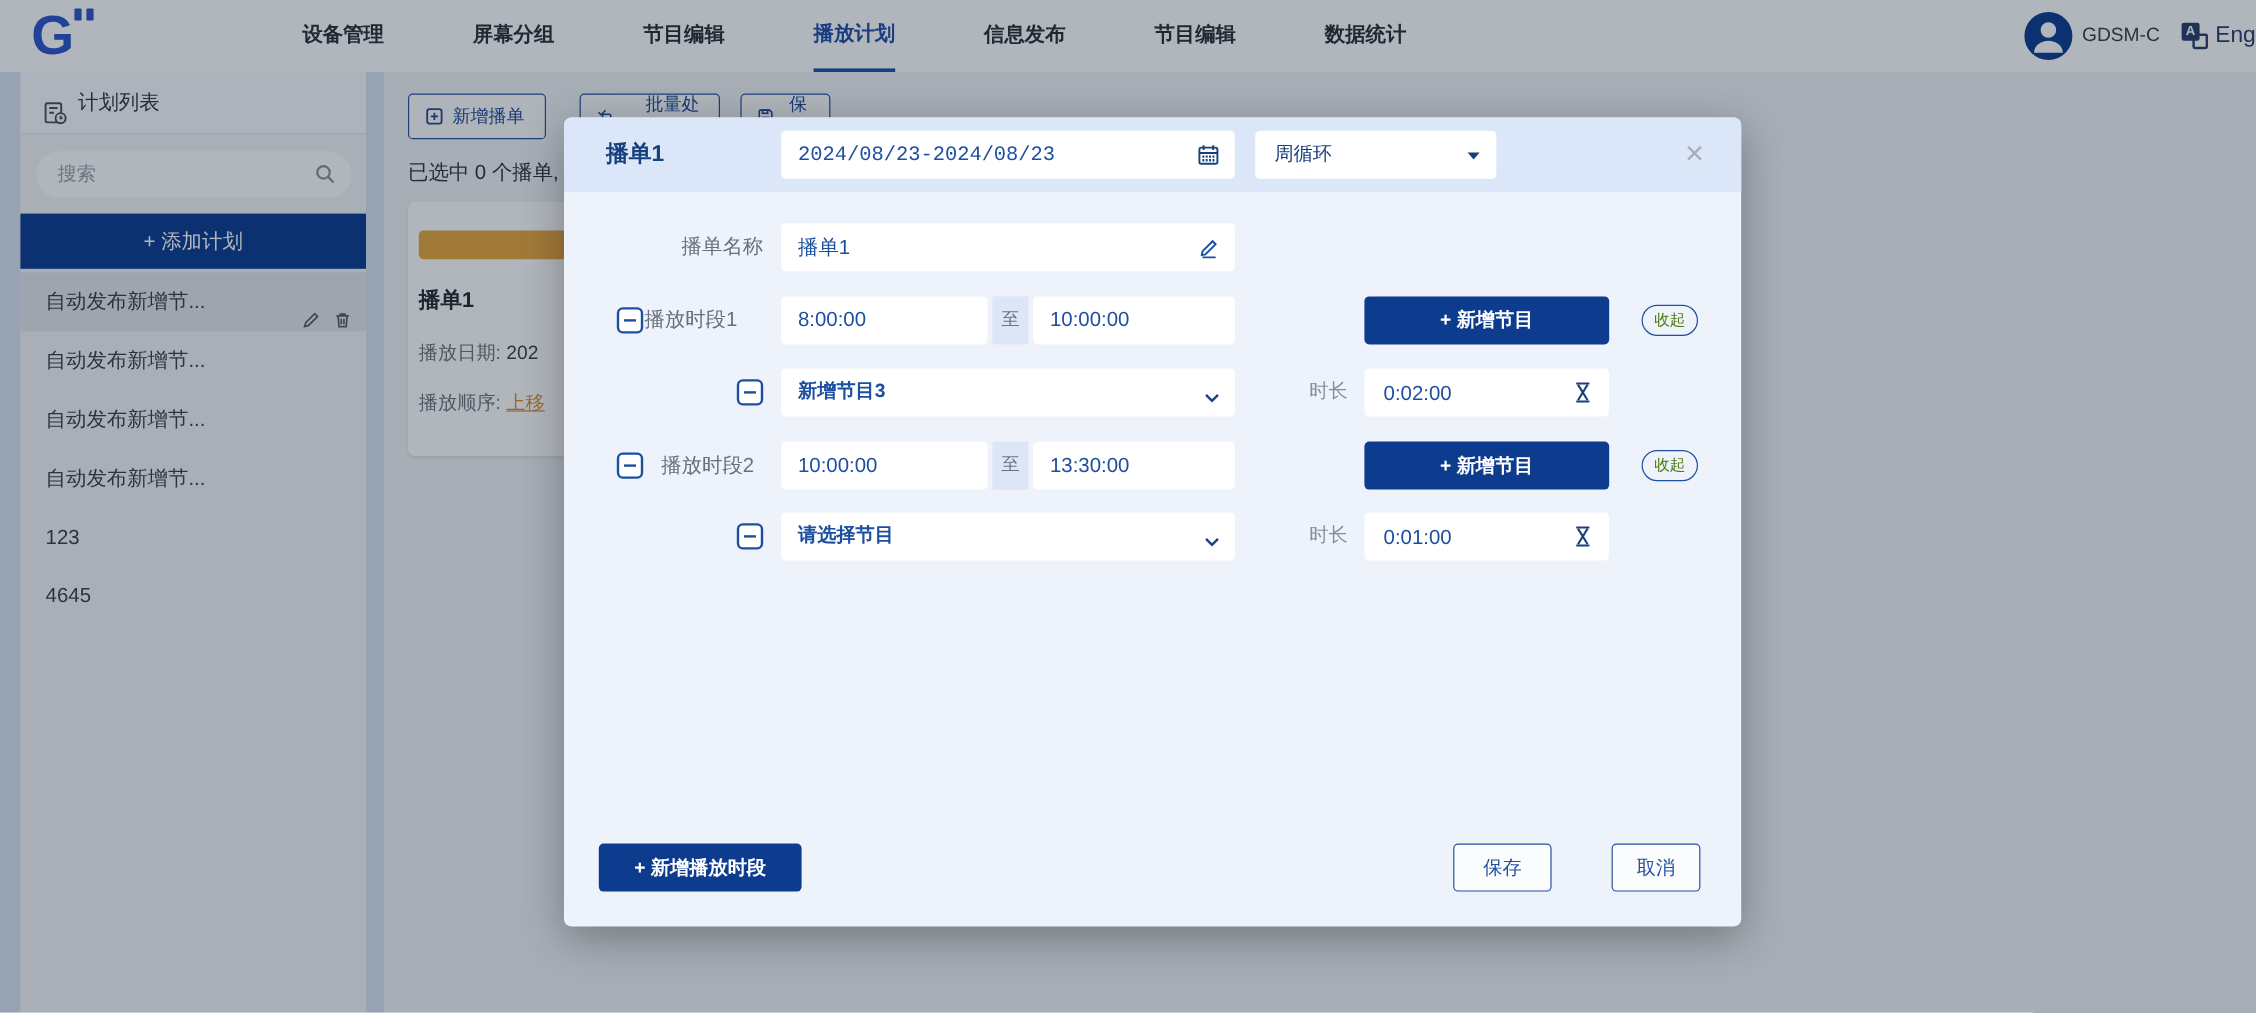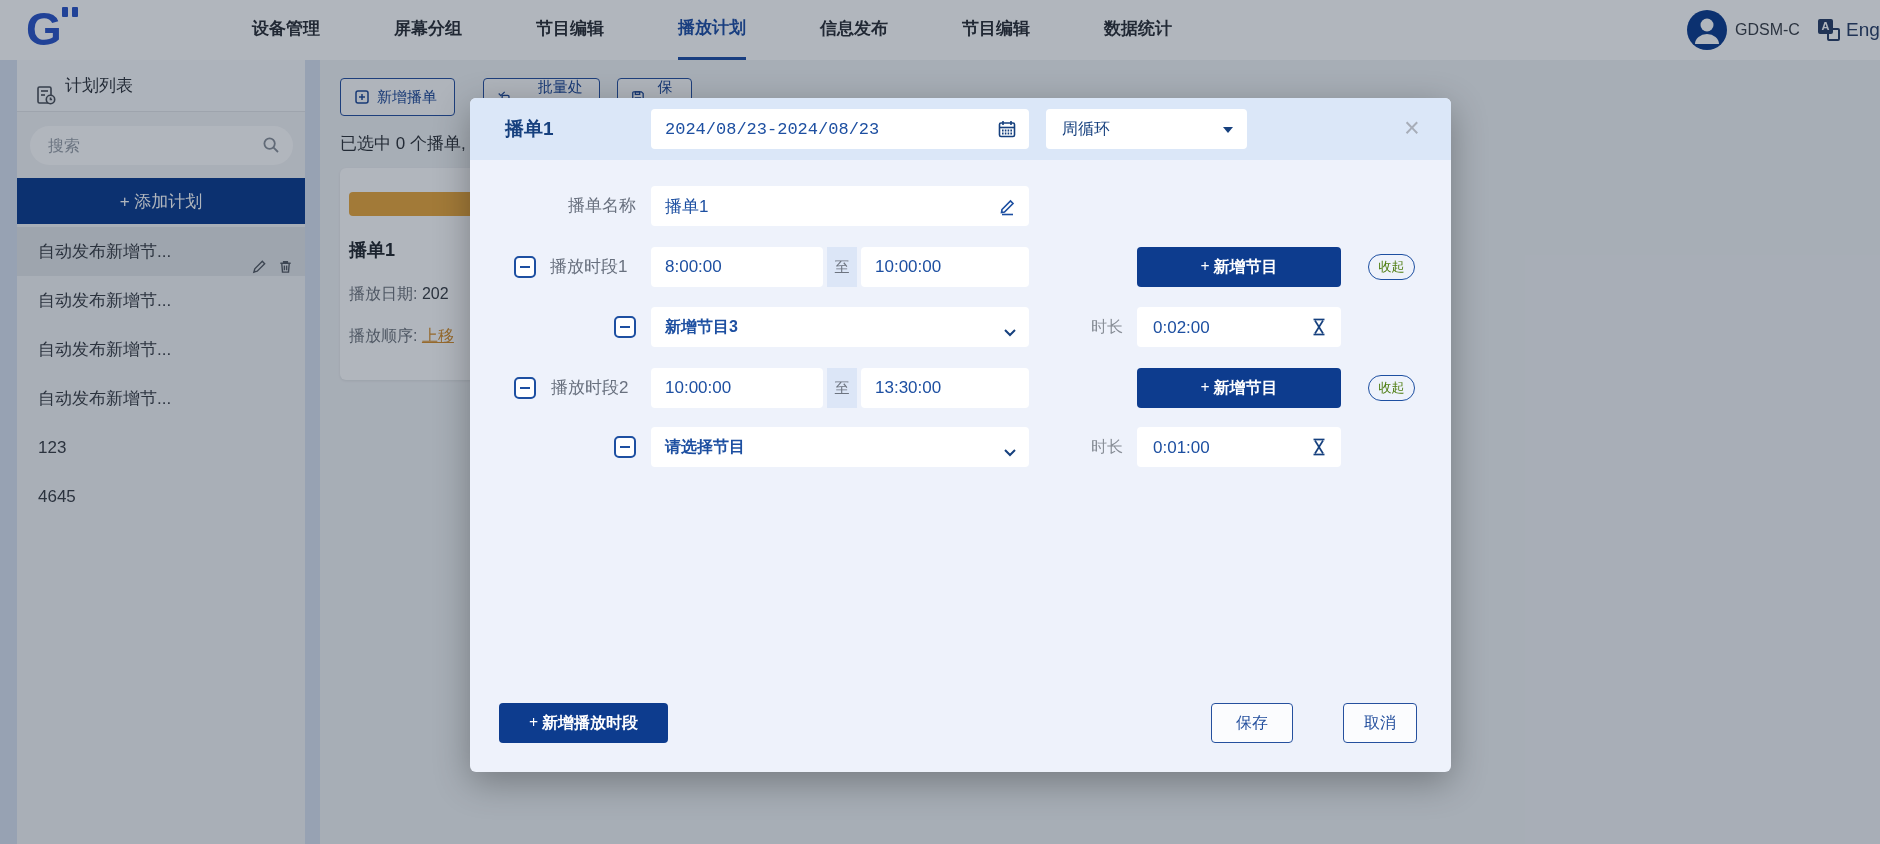--- a/index.html
+++ b/index.html
@@ -72,21 +72,21 @@
   .minus-btn::after { content:""; position:absolute; left:4px; top:8px; width:10px; height:2px; background:#1d4fa1; }
   .time-box { height:40px; }
   .time-box input { position:absolute; left:14px; top:0; right:8px; height:40px; border:0; outline:0; background:transparent; font-size:17px; color:#1d4fa1; font-family:inherit; }
   .to-box { position:absolute; width:30px; height:40px; background:#dce6f7; color:#6d7480; font-size:15px; text-align:center; line-height:40px; }
   .prog-select { height:40px; cursor:pointer; }
   .prog-select .val { position:absolute; left:14px; top:0; height:40px; line-height:40px; font-size:16px; color:#1d4fa1; white-space:nowrap;font-weight:bold; }
   .chev { position:absolute; right:13px; top:16px; }
   .dur-box { height:40px; }
   .dur-box input { position:absolute; left:16px; top:0; width:150px; height:41px; border:0; outline:0; background:transparent; font-size:17px; color:#1d4fa1; font-family:inherit; }
   .dur-box .hg { position:absolute; right:13px; top:10px; }
-  .navy-btn { position:absolute; height:40px; background:#0d3c8e; color:#ffffff; border:0; border-radius:4px; font-size:16px; font-weight:bold; font-family:Liberation Serif, serif; cursor:pointer; }
+  .navy-btn { position:absolute; height:40px; background:#0d3c8e; color:#ffffff; border:0; border-radius:4px; font-size:16px; font-weight:bold; font-family:Liberation Sans, sans-serif; cursor:pointer; }
   .pill-btn { position:absolute; width:47px; height:26px; border:1px solid #1d4fa1; border-radius:13px; background:transparent; color:#4d7c0f; font-size:13px; font-family:inherit; cursor:pointer; line-height:24px; padding:0; }
   .ghost-btn { position:absolute; height:40px; background:#fbfcfe; border:1px solid #25509e; border-radius:4px; color:#25509e; font-size:16px; font-family:inherit; cursor:pointer; }
 </style>
 </head>
 <body>
 
 <div id="stage">
 
   <div class="header">
     <div class="logo">G</div>
@@ -234,21 +234,21 @@
       <input style="position: absolute; left: 14px; top: 0px; width: 320px; height: 40px; border: 0px; outline: 0px; background: transparent; font-size: 17px; color: rgb(29, 79, 161); font-family: inherit;" type="text" value="播单1">
       <span style="position:absolute; right:12px; top:10px;">
         <svg width="20" height="20" viewBox="0 0 20 20" fill="none" stroke="#1d4fa1" stroke-width="1.6">
           <path d="M5 13.5 L13.5 5 L16 7.5 L7.5 16 L4.5 16.5 Z"></path>
             <line x1="5" y1="18.5" x2="16" y2="18.5"></line>
         </svg>
       </span>
     </div>
 
     <button class="minus-btn" style="left:44px; top:158px;"></button>
-    <div class="m-label" style="left:65px; top:149px; width:100px; text-align:left; padding-left:15px;">播放时段1</div>
+    <div class="m-label" style="left:52px; top:149px; width:100px; text-align:left; padding-left:15px;">播放时段1</div>
     <div class="f-white time-box" style="left:181px; top:149px; width:172px;">
       <input type="text" value="8:00:00" style="">
     </div>
     <div class="to-box" style="left:357px; top:149px;">至</div>
     <div class="f-white time-box" style="left:391px; top:149px; width:168px;">
       <input type="text" value="10:00:00" style="">
     </div>
     <button class="navy-btn" style="left:667px; top:149px; width:204px;">+ 新增节目</button>
     <button class="pill-btn" style="left:898px; top:156px;">收起</button>
 

